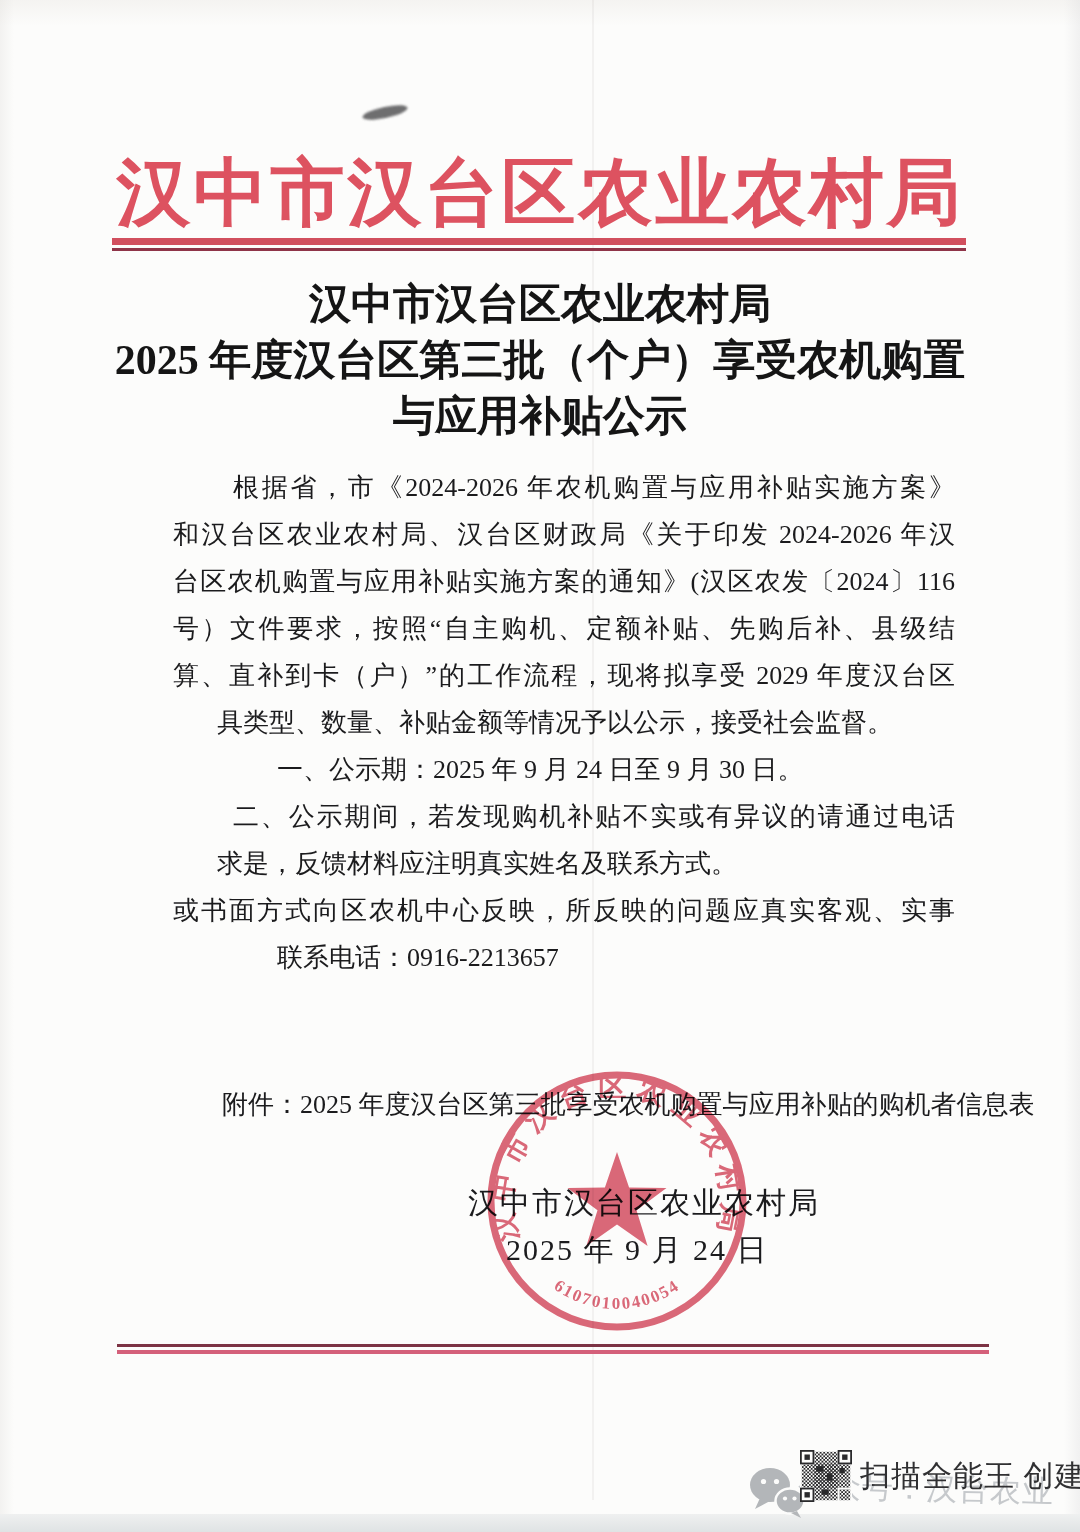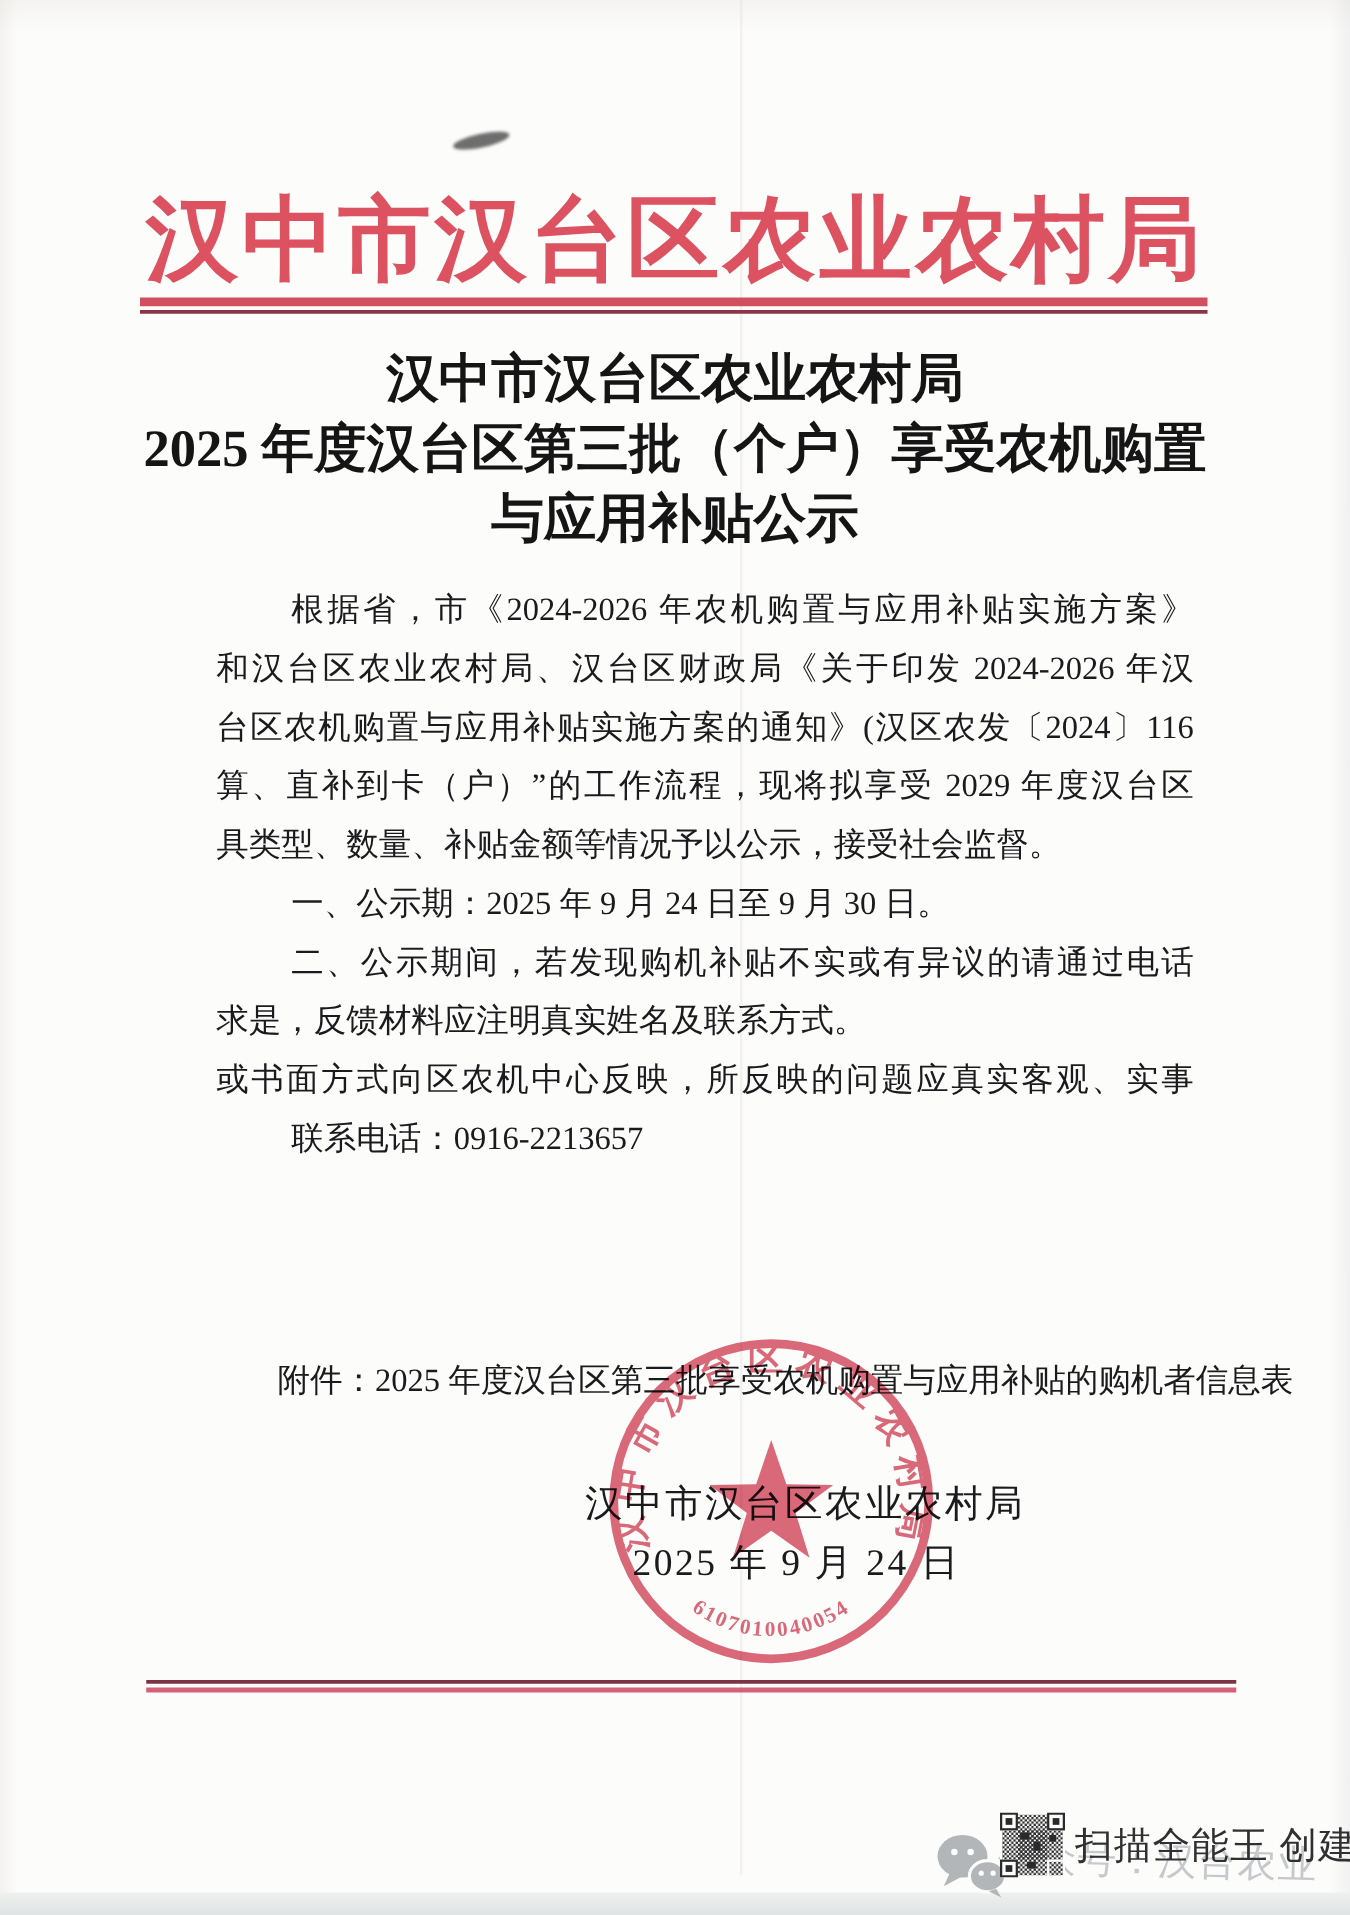--- a/index.html
+++ b/index.html
@@ -29,21 +29,21 @@
   .head-rule .r2{height:3px;background:#8f3448;margin-top:3px;}
 
   .doc-title{position:absolute;top:276px;left:0;width:100%;text-align:center;
     font-size:42px;font-weight:bold;color:#151515;line-height:56px;}
 
   .body-block{position:absolute;left:173px;top:464px;width:782px;
     font-size:26px;line-height:47px;color:#1b1b1d;}
   .bline{text-align:justify;text-align-last:justify;text-justify:inter-character;
     white-space:normal;}
   .bline.first{text-indent:60px;}
-  .bline.last{text-align-last:left;}
+  .bline.last{text-align-last:left;margin-left:44px;}
 
   .attachment{position:absolute;left:222px;top:1087px;font-size:26px;
     color:#1b1b1d;white-space:nowrap;}
 
   .sig-org{position:absolute;left:468px;top:1183px;font-size:30px;
     color:#1b1b1d;letter-spacing:2px;white-space:nowrap;}
   .sig-date{position:absolute;left:506px;top:1230px;font-size:30px;
     color:#1b1b1d;letter-spacing:2px;white-space:nowrap;}
 
   .seal{position:absolute;left:479px;top:1063px;width:276px;height:276px;
@@ -81,20 +81,21 @@
   <div class="doc-title">
     <div>汉中市汉台区农业农村局</div>
     <div>2025 年度汉台区第三批（个户）享受农机购置</div>
     <div>与应用补贴公示</div>
   </div>
 
   <div class="body-block">
     <div class="bline first">根据省，市《2024-2026 年农机购置与应用补贴实施方案》</div>
     <div class="bline">和汉台区农业农村局、汉台区财政局《关于印发 2024-2026 年汉</div>
     <div class="bline">台区农机购置与应用补贴实施方案的通知》(汉区农发〔2024〕116</div>
+    <div class="bline">号）文件要求，按照“自主购机、定额补贴、先购后补、县级结</div>
     <div class="bline">算、直补到卡（户）”的工作流程，现将拟享受 2029 年度汉台区</div>
     <div class="bline last">具类型、数量、补贴金额等情况予以公示，接受社会监督。</div>
     <div class="bline first last">一、公示期：2025 年 9 月 24 日至 9 月 30 日。</div>
     <div class="bline first">二、公示期间，若发现购机补贴不实或有异议的请通过电话</div>
     <div class="bline last">求是，反馈材料应注明真实姓名及联系方式。</div>
     <div class="bline">或书面方式向区农机中心反映，所反映的问题应真实客观、实事</div>
     <div class="bline first last">联系电话：0916-2213657</div>
   </div>
 
   <div class="attachment">附件：2025 年度汉台区第三批享受农机购置与应用补贴的购机者信息表</div>

